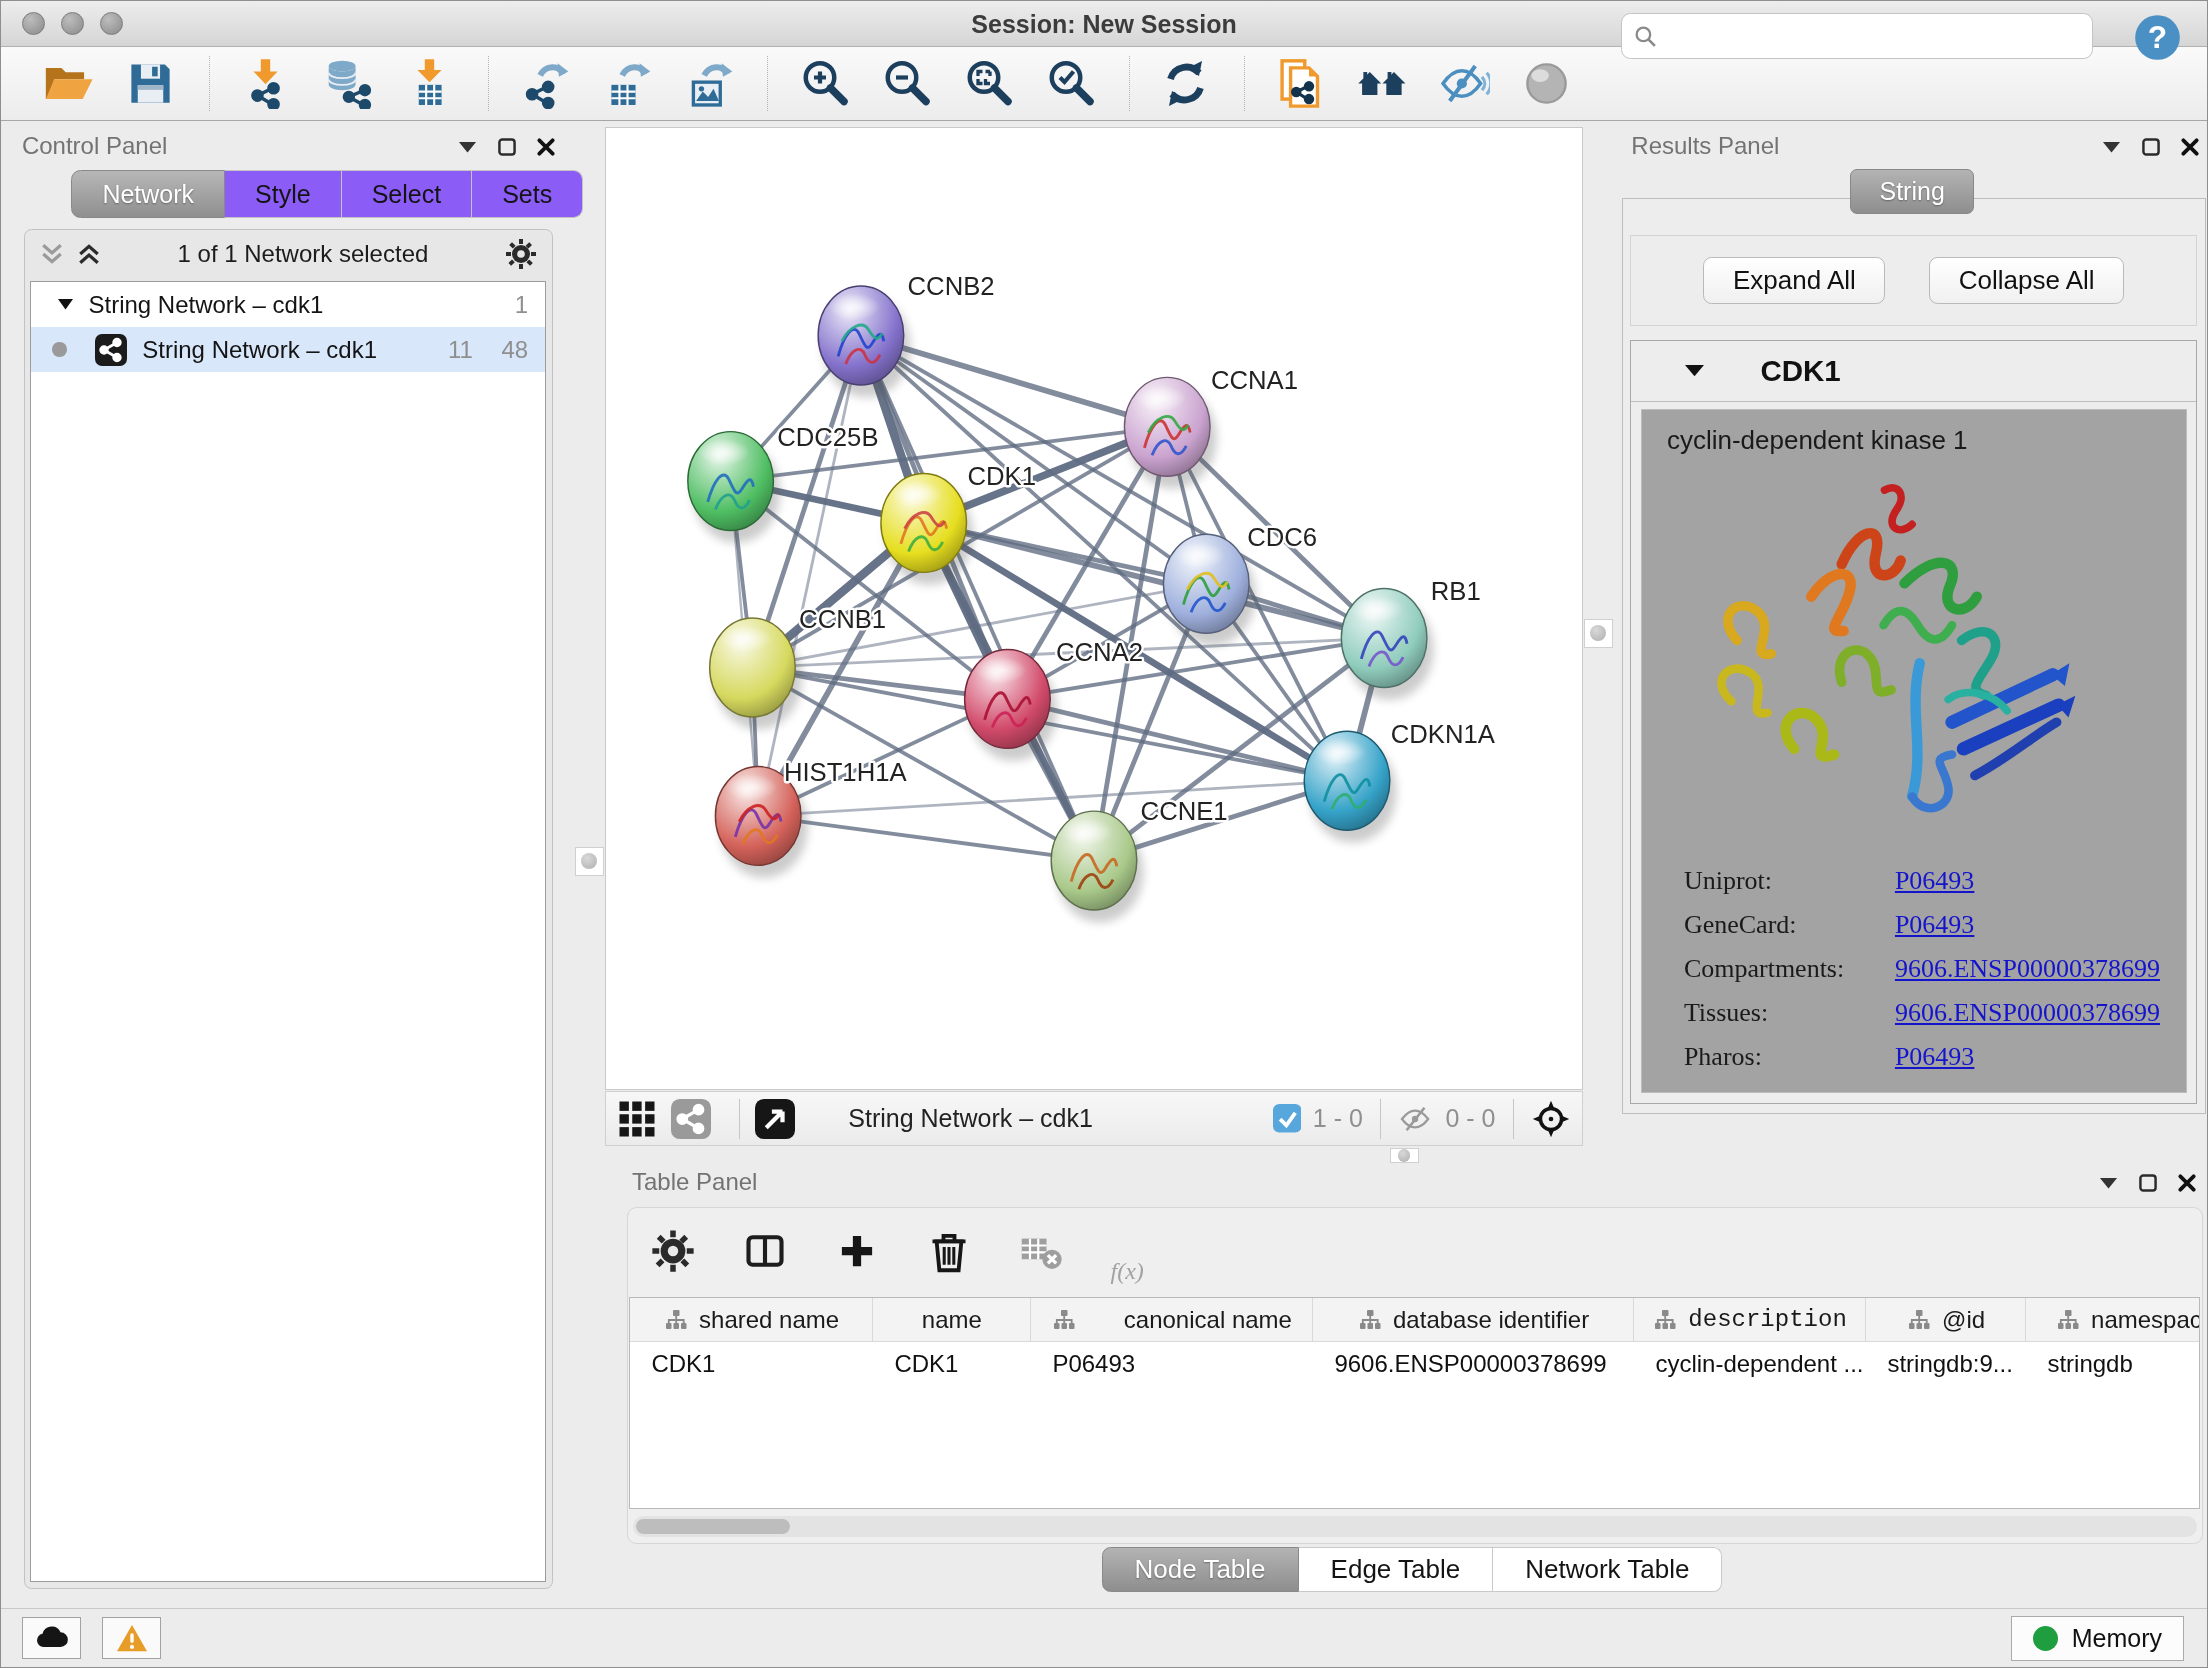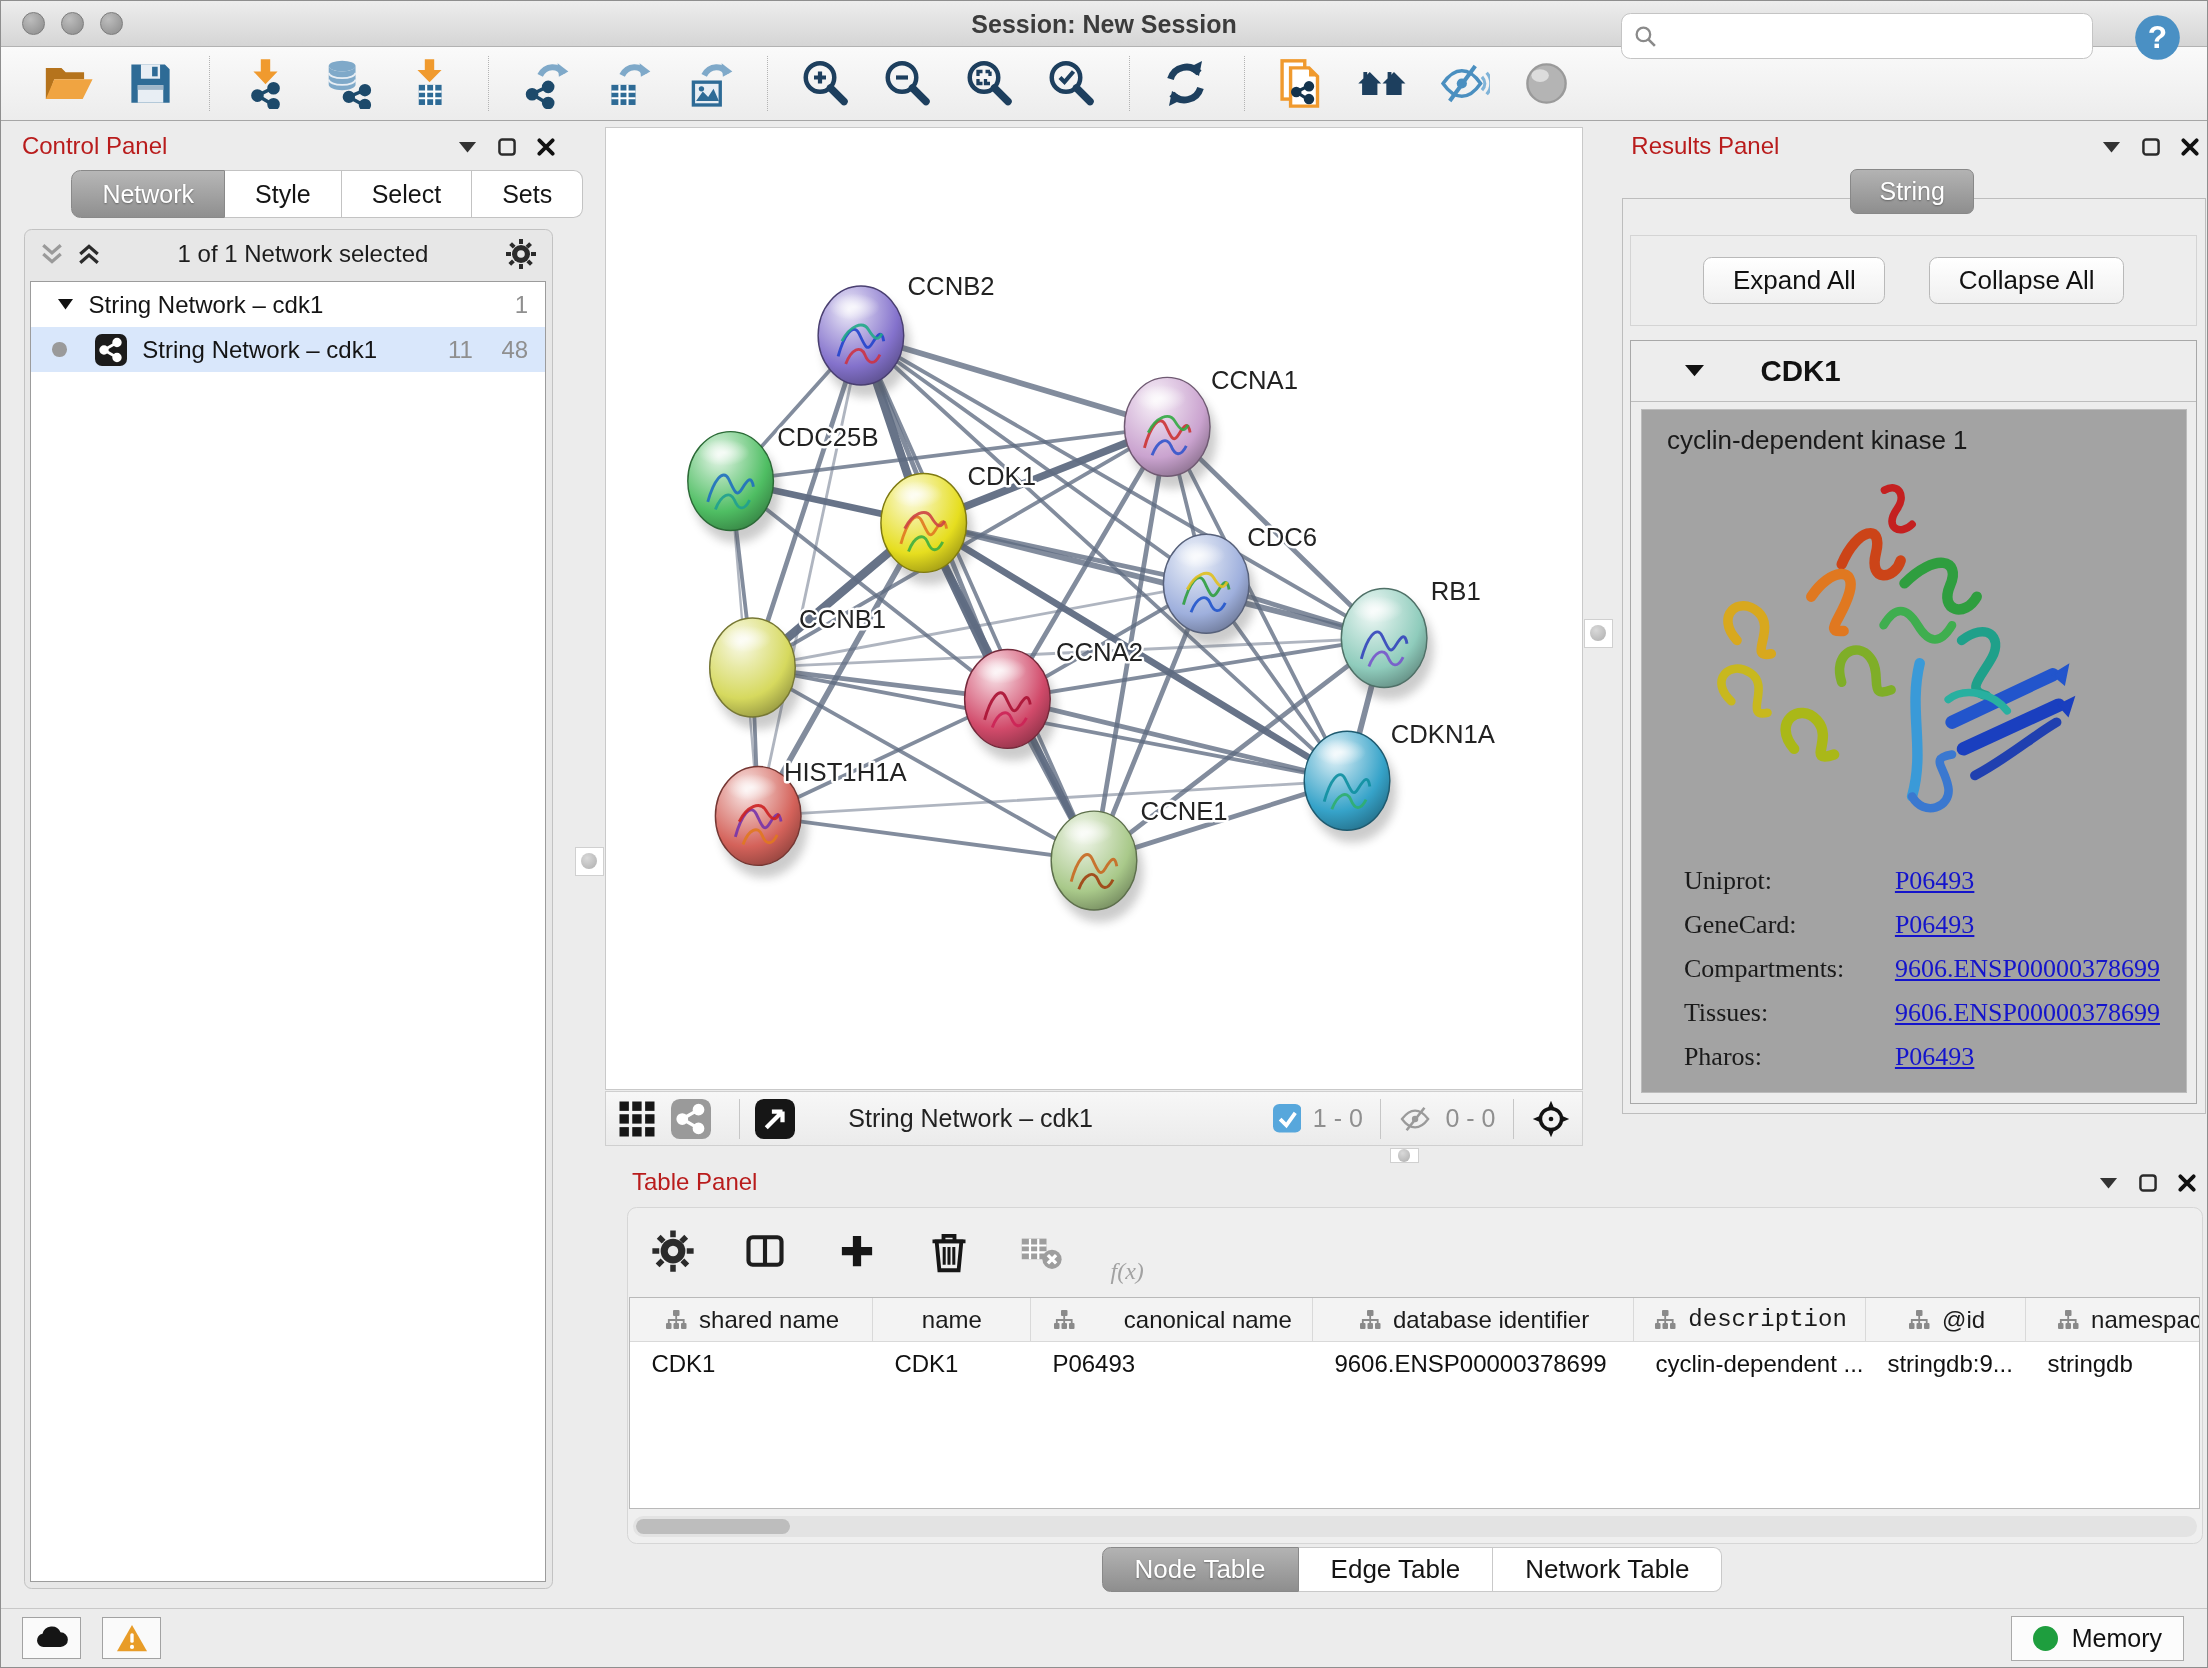--- a/index.html
+++ b/index.html
@@ -27,29 +27,29 @@
   .tbtn svg { width:51px; height:51px; }
   .tsep { width:0; height:55px; border-left:1.9px dotted #b3b3b3; margin:0 28.5px 0 3.8px; flex:none; }
   .searchbox { position:absolute; right:114px; top:12.4px; width:472px; height:46px;
     background:#fff; border:1.9px solid #c4c4c4; border-radius:9.5px;
     display:flex; align-items:center; padding-left:11.4px; }
   .searchbox input { border:none; outline:none; font-size:24px; flex:1; margin-left:9.5px;
     font-family:inherit; background:transparent; }
   .helpbtn { position:absolute; right:25px; top:12.4px; width:49px; height:49px; }
 
   
-  .ptitle { position:absolute; font-size:24px; color:#b91c1c; }
+  .ptitle { position:absolute; font-size:24px; color:#737373; }
   .winctl { position:absolute; display:flex; gap:21px; align-items:center; }
   .winctl svg { display:block; }
 
   
   .cpanel { position:absolute; left:11.4px; top:126px; width:552px; height:1462px; }
   .tabbar { position:absolute; display:flex; }
   .tab { height:48px; padding:0 30px; font-size:25px; display:flex; align-items:center;
-    background:#ffffff; border:1px solid #c3c3c3; border-left-width:0; color:#141414; cursor:default; }
+    background:#8b5cf6; border:1px solid #c3c3c3; border-left-width:0; color:#141414; cursor:default; }
   .tab:first-child { border-left-width:1px; border-radius:9.5px 0 0 9.5px; }
   .tab:last-child { border-radius:0 9.5px 9.5px 0; }
   .tab.active { background:linear-gradient(#b7b7b7,#8f8f8f); color:#fff; border-color:#898989;
     text-shadow:0 1px 1.9px rgba(0,0,0,.35); }
   .cbox { position:absolute; left:11.4px; top:102px; width:529px; bottom:0;
     background:#e7e7e7; border:1px solid #c2c2c2; border-radius:7.6px; }
   .cbar { height:48px; display:flex; align-items:center; padding:0 15px; }
   .cbar .lbl { flex:1; text-align:center; font-size:24px; color:#1c1c1c; }
   .clist { position:absolute; left:5.7px; right:5.7px; top:51px; bottom:5.7px;
     background:#fff; border:1px solid #9c9c9c; }

